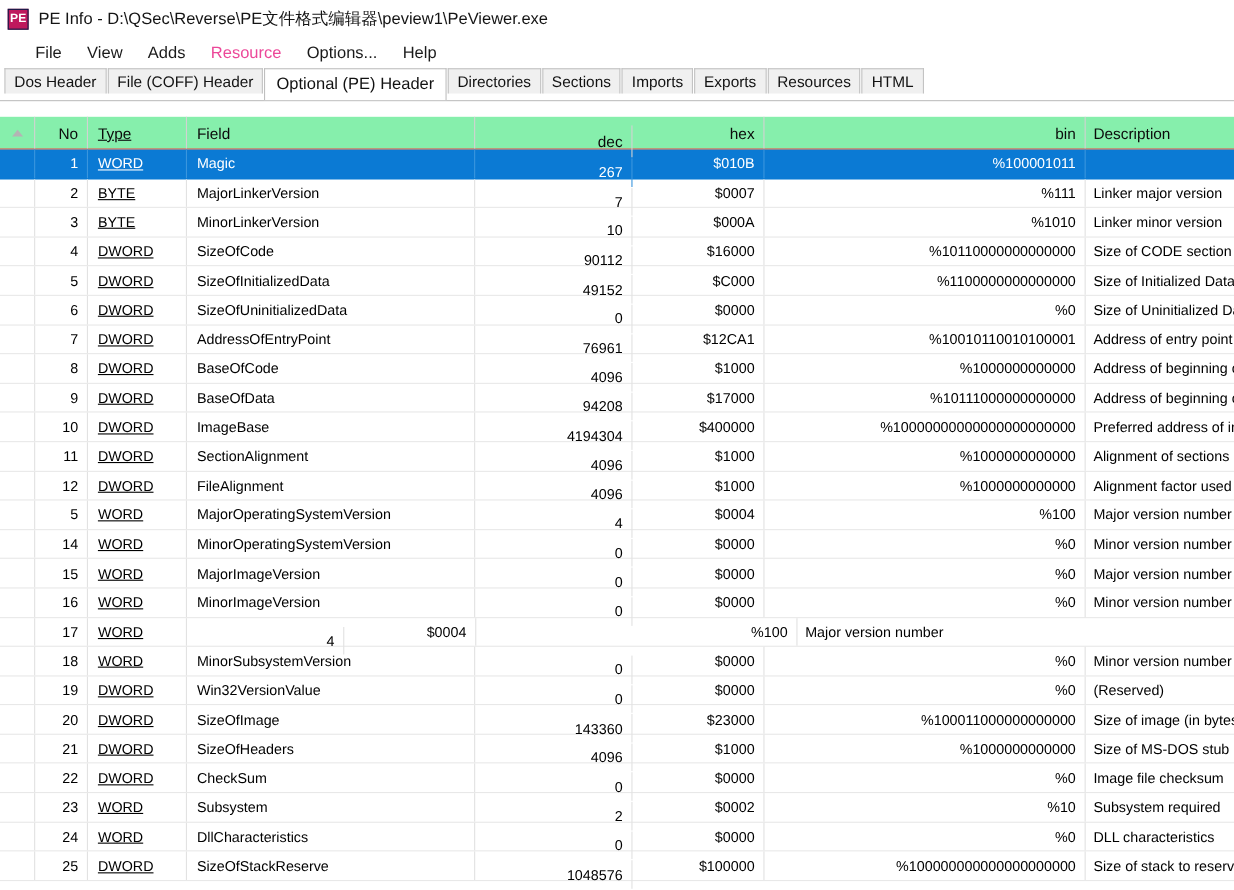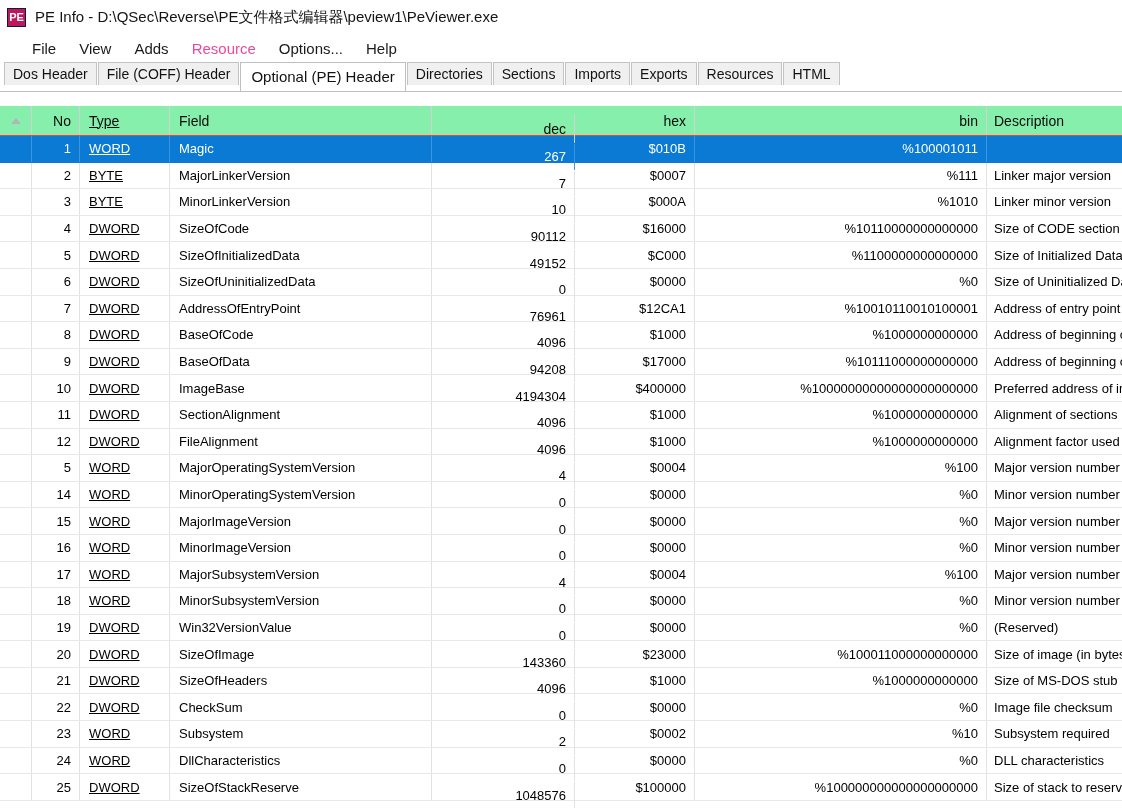--- a/index.html
+++ b/index.html
@@ -351,21 +351,20 @@
         <div class="cell c-field">MinorImageVersion</div>
         <div class="cell c-dec">0</div>
         <div class="cell c-hex">$0000</div>
         <div class="cell c-bin">%0</div>
         <div class="cell c-desc">Minor version number</div>
       </div>
       <div class="row">
         <div class="cell c-sort"></div>
         <div class="cell c-no">17</div>
         <div class="cell c-type">WORD</div>
-        <div class="cell c-field">MajorSubsystemVersion</div>
         <div class="cell c-dec">4</div>
         <div class="cell c-hex">$0004</div>
         <div class="cell c-bin">%100</div>
         <div class="cell c-desc">Major version number</div>
       </div>
       <div class="row">
         <div class="cell c-sort"></div>
         <div class="cell c-no">18</div>
         <div class="cell c-type">WORD</div>
         <div class="cell c-field">MinorSubsystemVersion</div>

